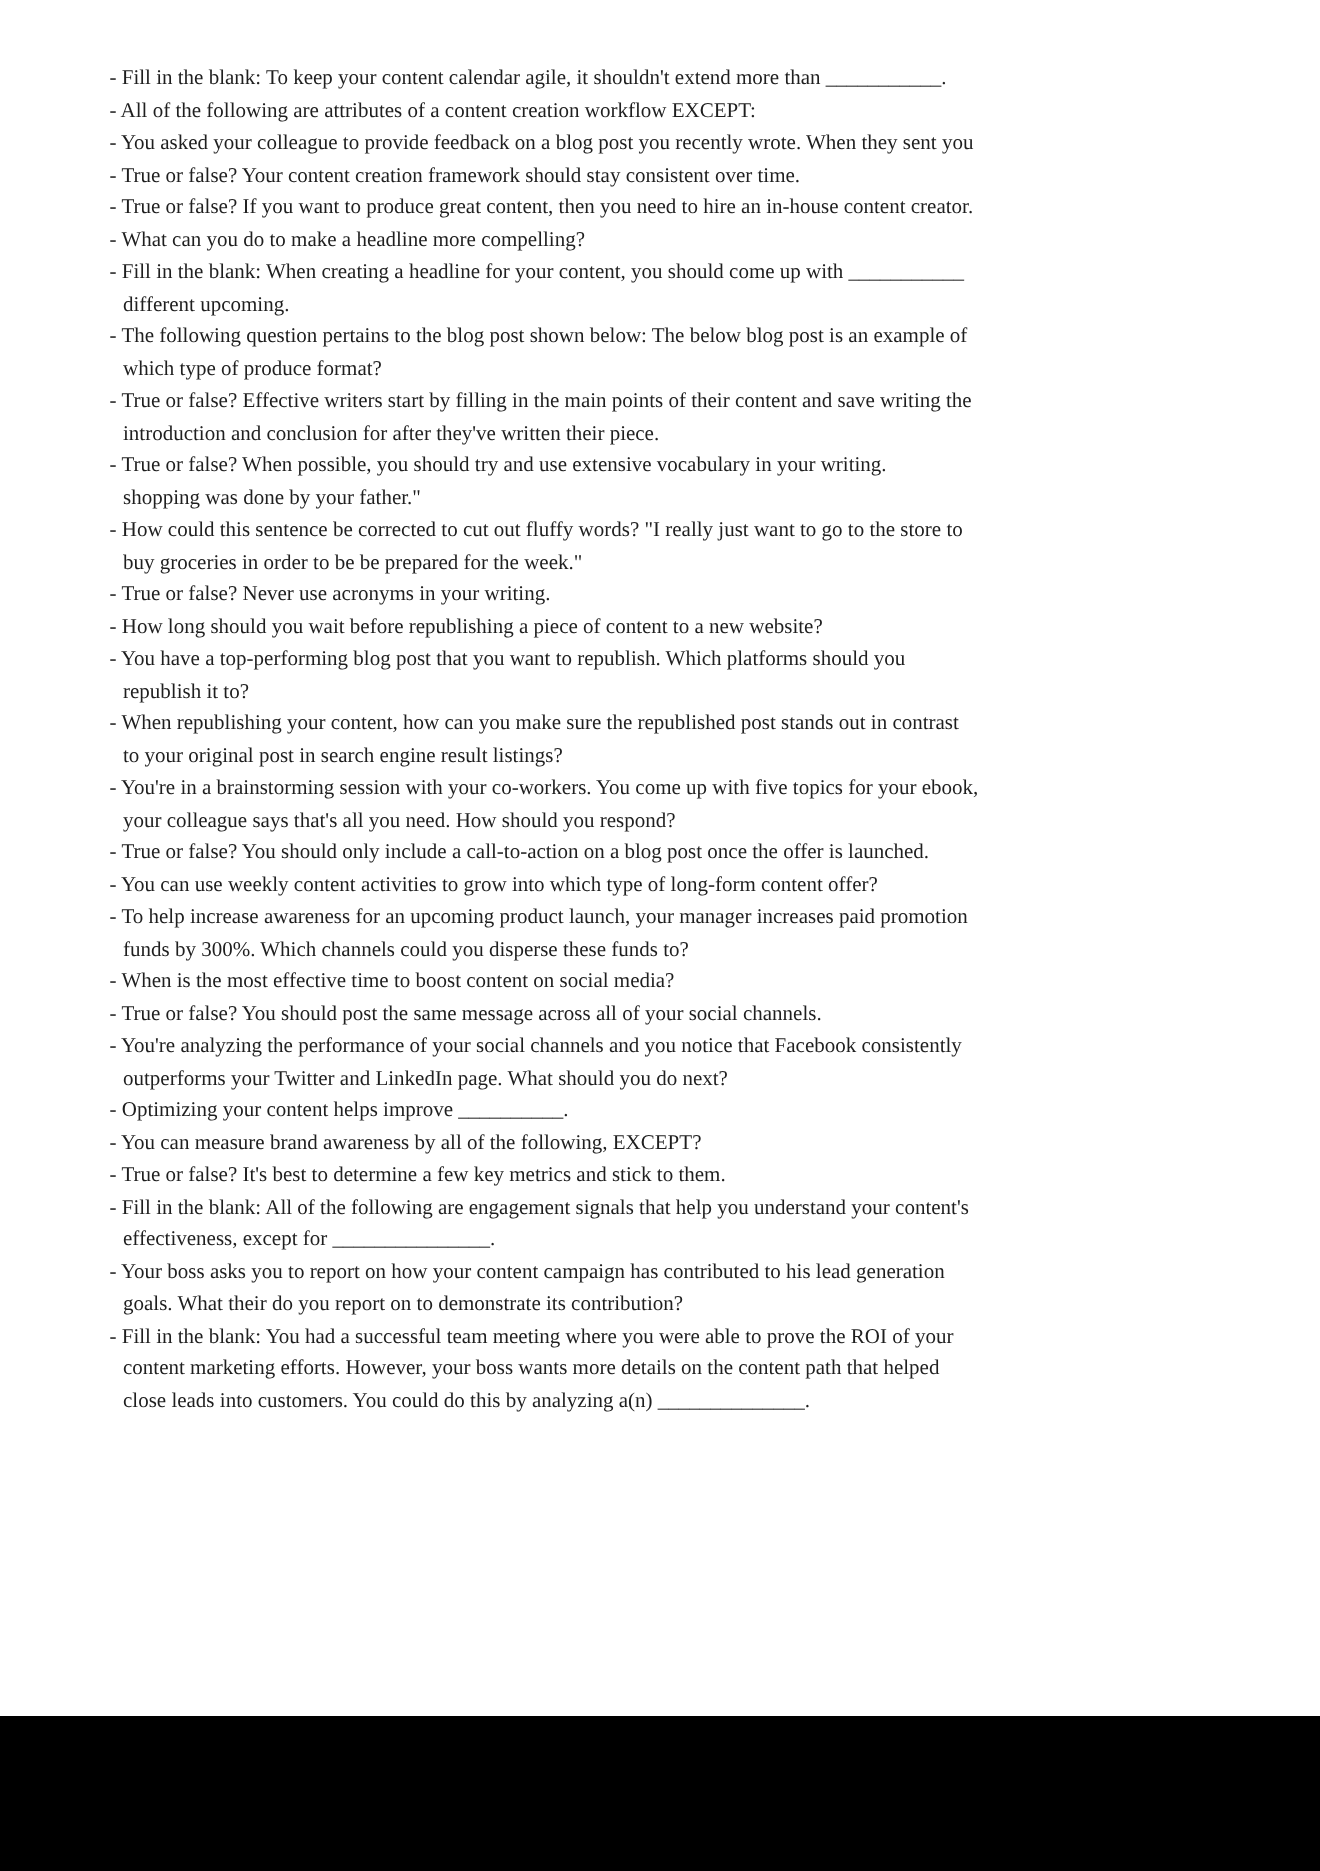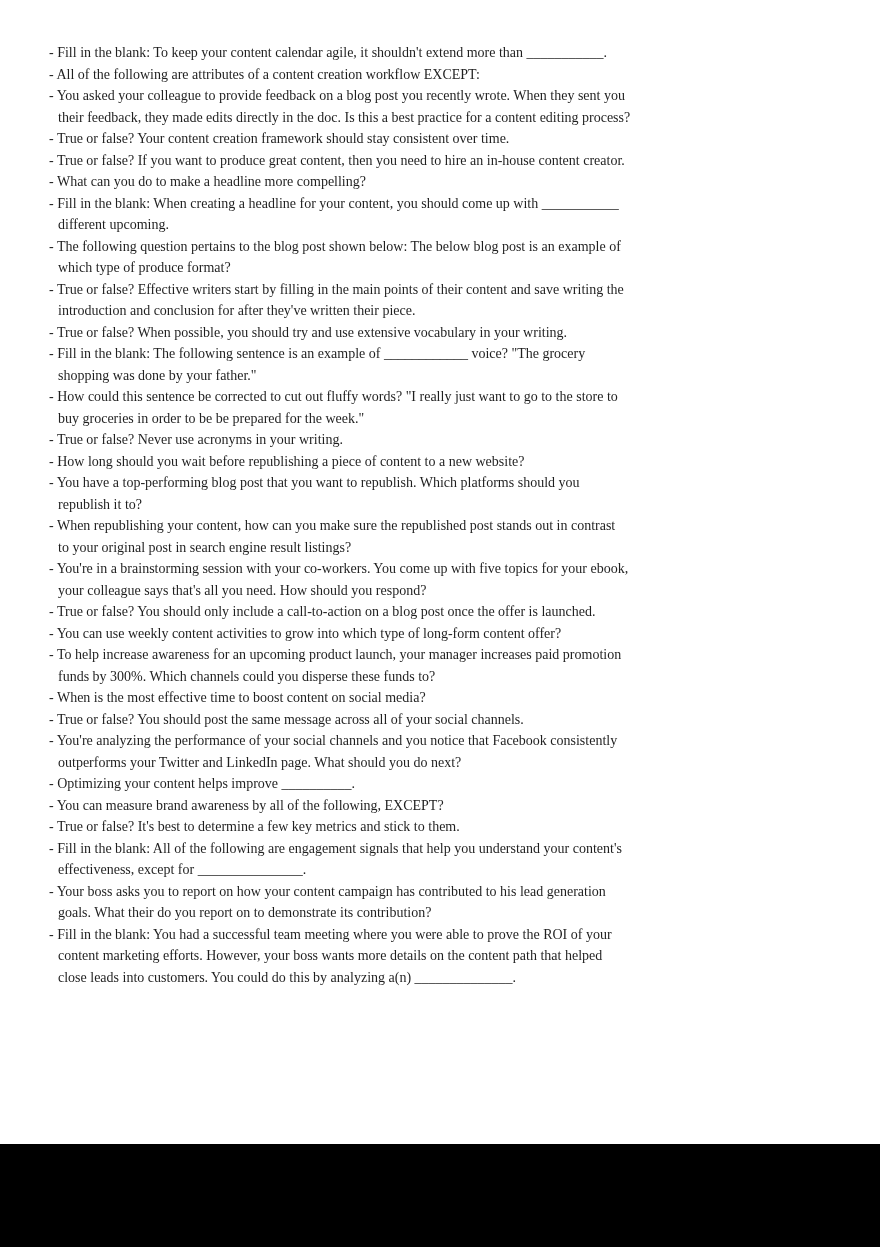--- a/index.html
+++ b/index.html
@@ -16,21 +16,21 @@
   }
   .page {
     position: absolute;
     left: 0; top: 0;
     width: 880px;
     height: 1144px;
     background: #ffffff;
   }
   .question-list {
     position: absolute;
-    left: 49px;
+    left: 73px;
     top: 42px;
     width: 640px;
     font-size: 14px;
     line-height: 21.5px;
     color: #1f1f1f;
   }
   .question {
     padding-left: 9px;
   }
   .line {
@@ -56,21 +56,20 @@
 <div class="page">
   <div class="question-list" style="color: rgb(31, 31, 31);">
       <div class="question">
         <div class="line first"><span class="marker">-</span> Fill in the blank: To keep your content calendar agile, it shouldn't extend more than ___________.</div>
       </div>
       <div class="question">
         <div class="line first"><span class="marker">-</span> All of the following are attributes of a content creation workflow EXCEPT:</div>
       </div>
       <div class="question">
         <div class="line first"><span class="marker">-</span> You asked your colleague to provide feedback on a blog post you recently wrote. When they sent you</div>
-        <div class="line">their feedback, they made edits directly in the doc. Is this a best practice for a content editing process?</div>
       </div>
       <div class="question">
         <div class="line first"><span class="marker">-</span> True or false? Your content creation framework should stay consistent over time.</div>
       </div>
       <div class="question">
         <div class="line first"><span class="marker">-</span> True or false? If you want to produce great content, then you need to hire an in-house content creator.</div>
       </div>
       <div class="question">
         <div class="line first"><span class="marker">-</span> What can you do to make a headline more compelling?</div>
       </div>
@@ -83,21 +82,20 @@
         <div class="line">which type of produce format?</div>
       </div>
       <div class="question">
         <div class="line first"><span class="marker">-</span> True or false? Effective writers start by filling in the main points of their content and save writing the</div>
         <div class="line">introduction and conclusion for after they've written their piece.</div>
       </div>
       <div class="question">
         <div class="line first"><span class="marker">-</span> True or false? When possible, you should try and use extensive vocabulary in your writing.</div>
       </div>
       <div class="question">
-        <div class="line first"><span class="marker">-</span> Fill in the blank: The following sentence is an example of ____________ voice? "The grocery</div>
         <div class="line">shopping was done by your father."</div>
       </div>
       <div class="question">
         <div class="line first"><span class="marker">-</span> How could this sentence be corrected to cut out fluffy words? "I really just want to go to the store to</div>
         <div class="line">buy groceries in order to be be prepared for the week."</div>
       </div>
       <div class="question">
         <div class="line first"><span class="marker">-</span> True or false? Never use acronyms in your writing.</div>
       </div>
       <div class="question">

